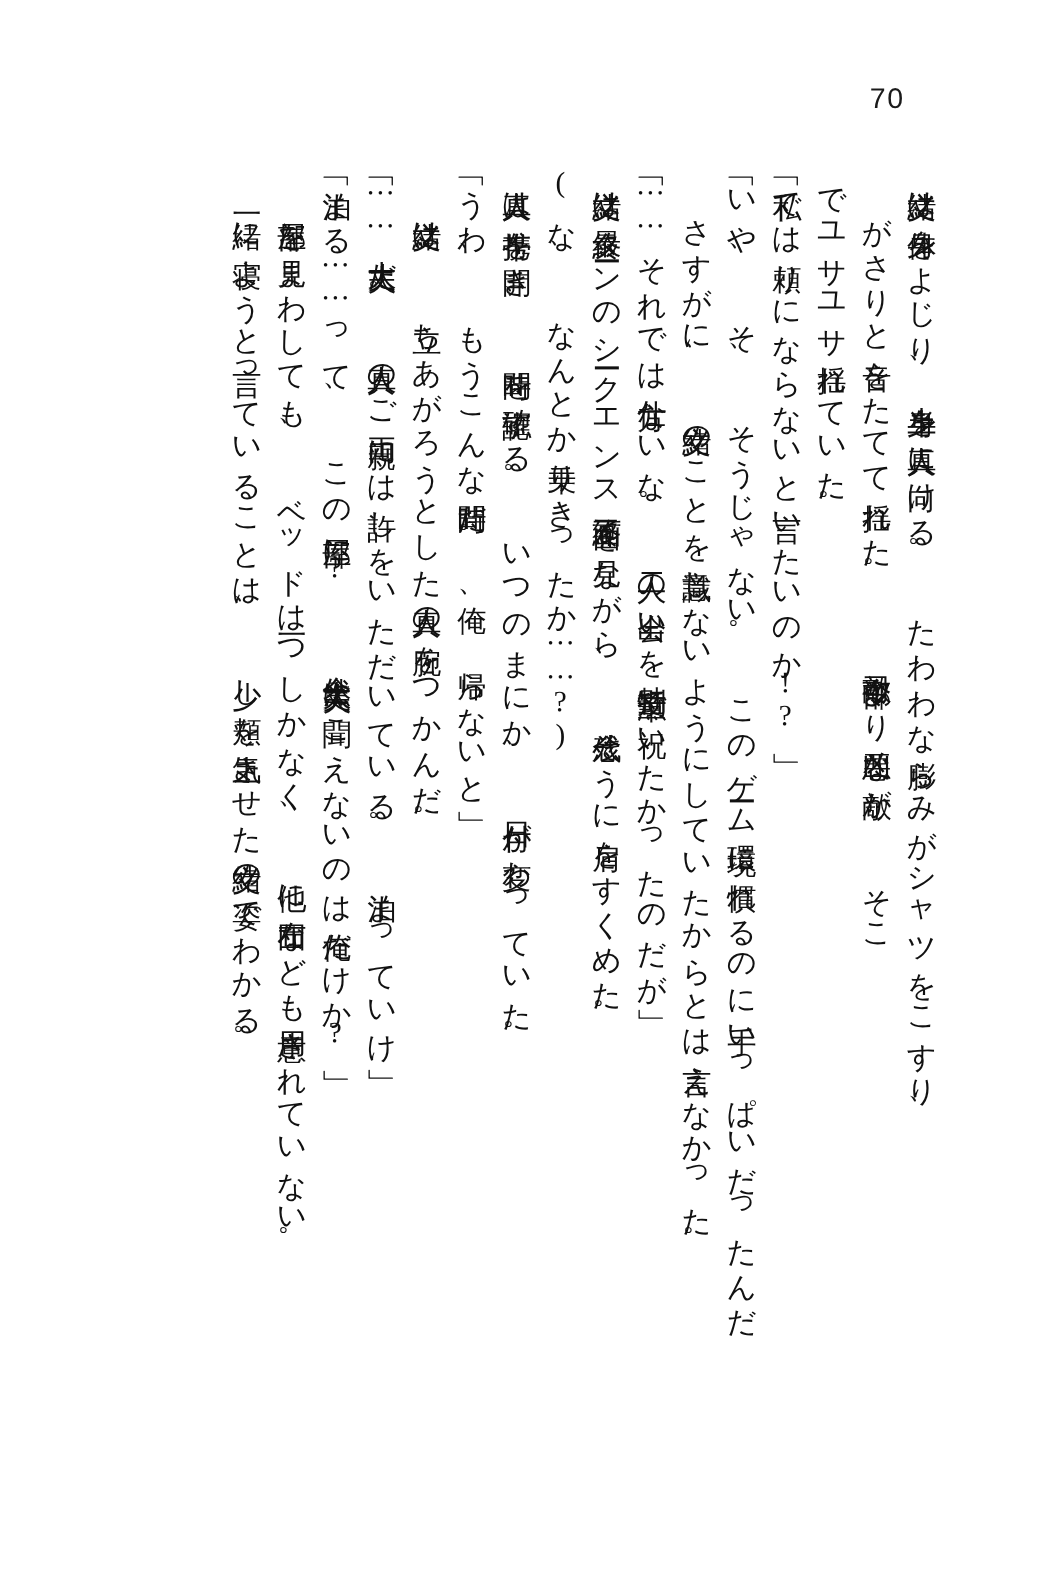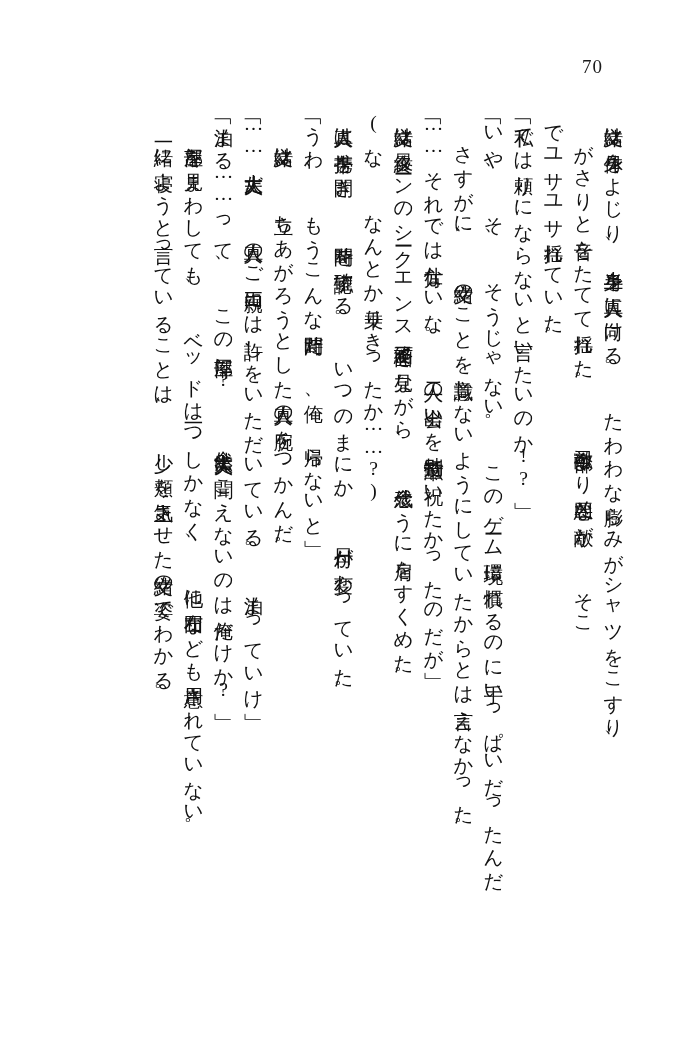--- a/index.html
+++ b/index.html
@@ -24,21 +24,21 @@
   }
 
   
   .page-number {
     position: absolute;
     top: 56px;
     right: 92px;
     font-size: 19px;
     letter-spacing: 1px;
     color: #1a1a1a;
-    font-family: Liberation Serif, serif;
+    font-family: Liberation Sans, sans-serif;
   }
 
   
   .body-text {
     position: absolute;
     top: 112px;
     left: 58px;
     right: 72px;
     height: 840px;
     display: flex;

